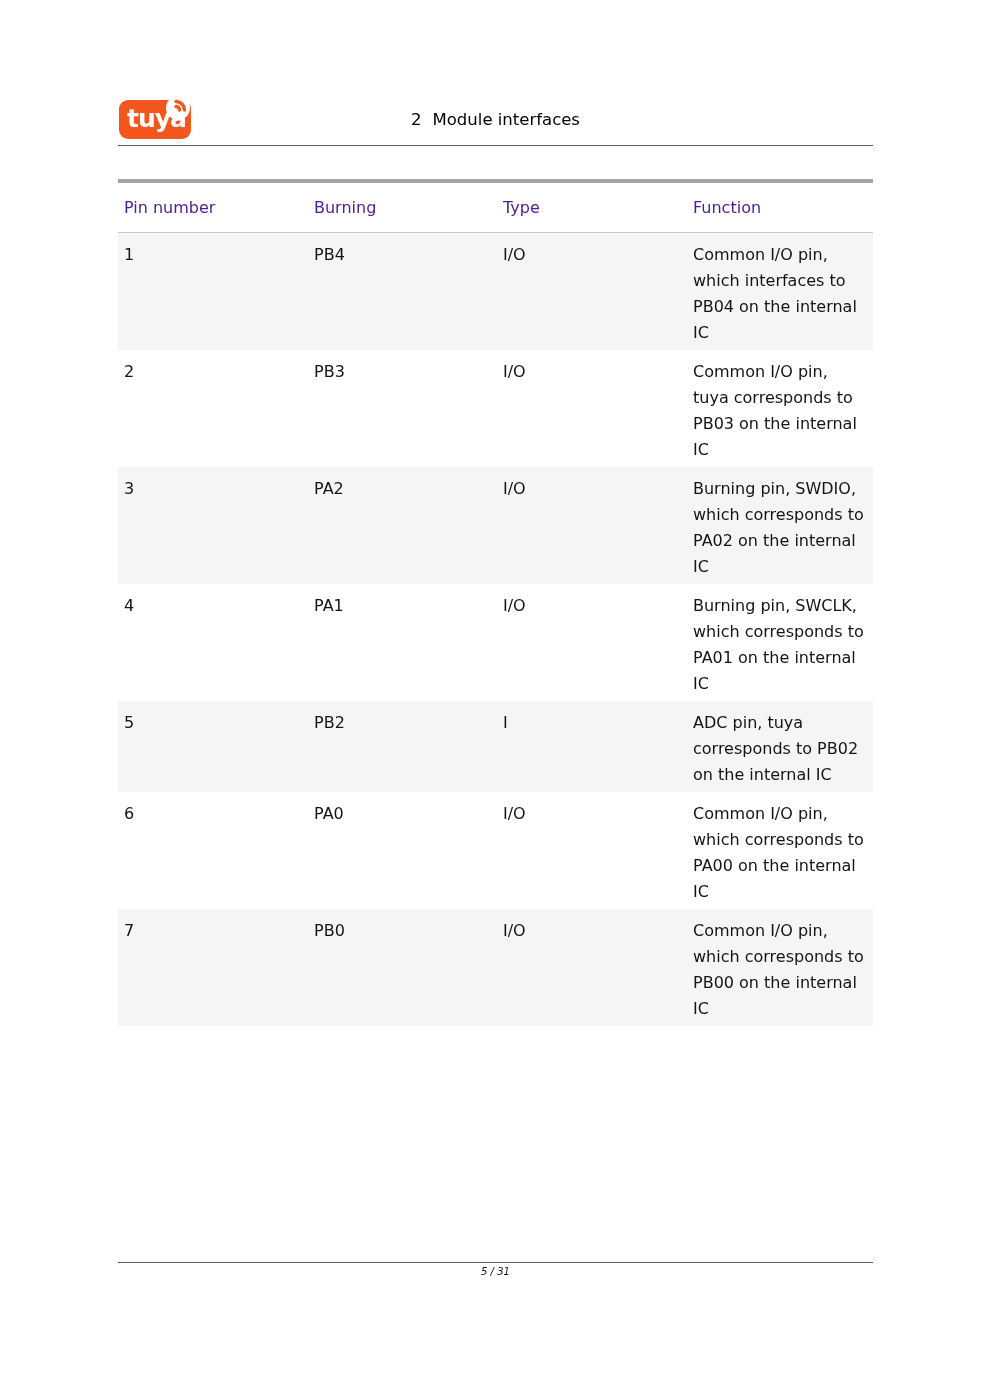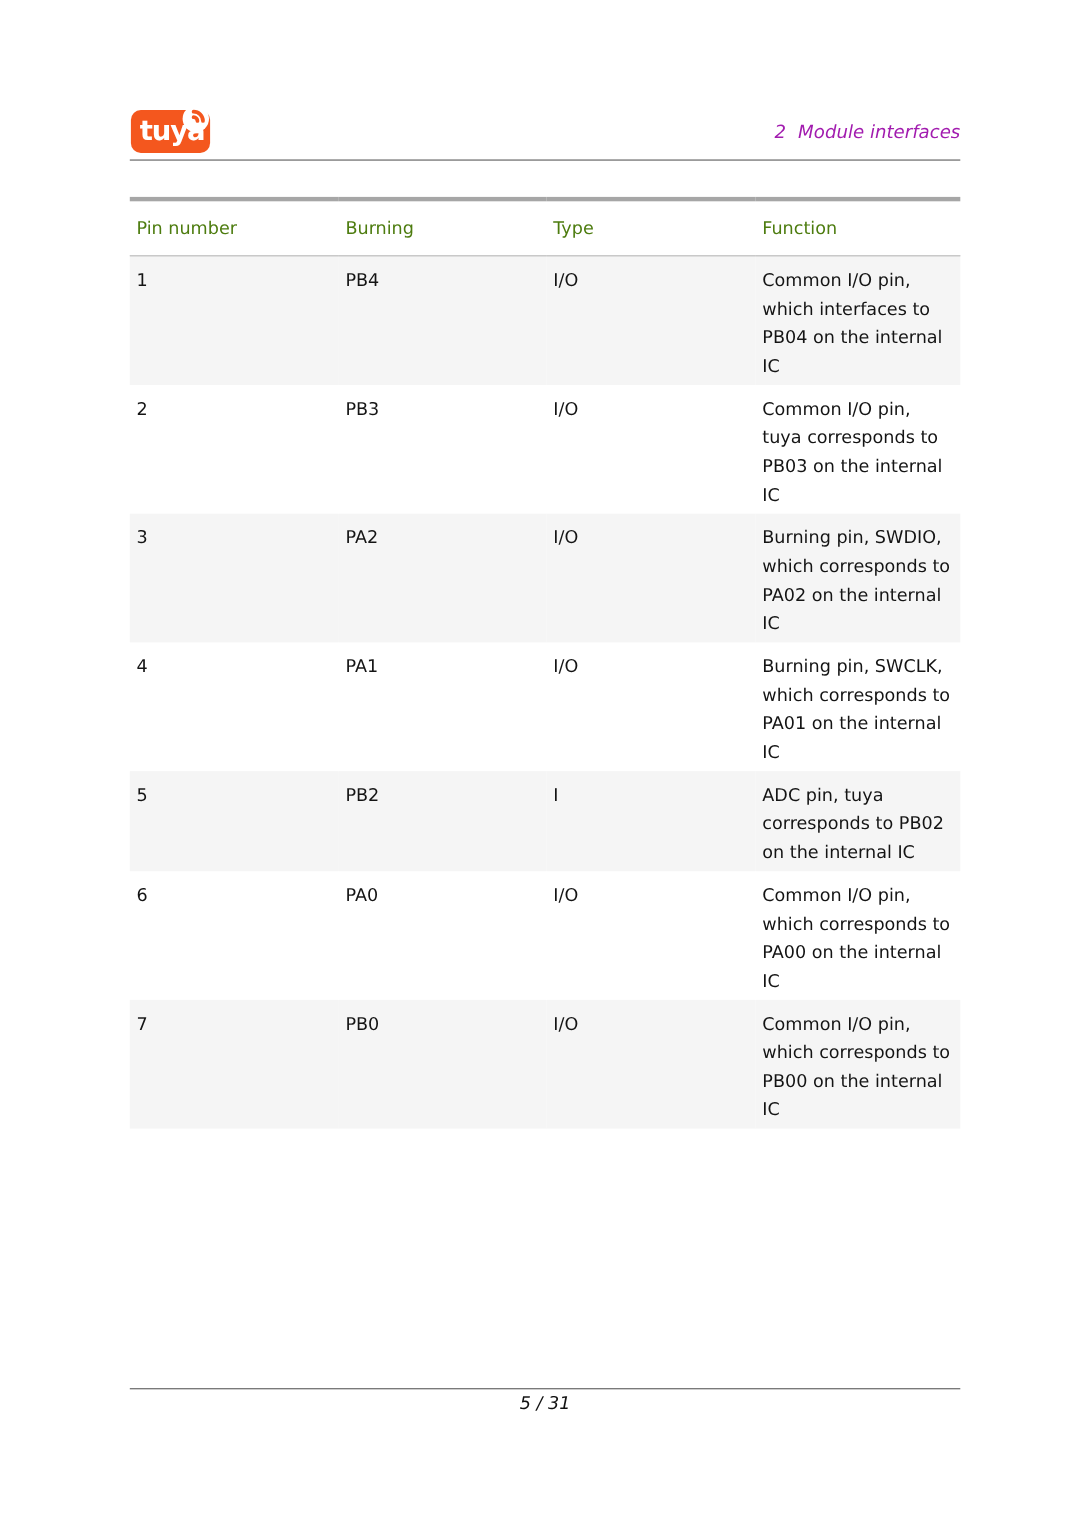--- a/index.html
+++ b/index.html
@@ -30,24 +30,23 @@
     line-height: 1;
     padding-bottom: 3px;
   }
   .logo-signal {
     position: absolute;
     top: -8px; right: -3px;
     overflow: visible;
   }
   .section-heading {
     position: absolute; left: 118px; top: 110px; width: 755px;
-    text-align: right;
-    font-style: italic;
+    text-align: center;
     font-size: 16.5px;
-    color: #a21caf;
+    color: #000000;
   }
   .section-heading .sec-num { margin-right: 11px; }
   .rule {
     position: absolute; left: 118px; width: 755px; height: 1px;
     background: #5a5a5a;
   }
   .rule-header { top: 145px; }
   .rule-footer { top: 1262px; }
 
   
@@ -61,38 +60,38 @@
   table.pin-table col.c1 { width: 190px; }
   table.pin-table col.c2 { width: 189px; }
   table.pin-table col.c3 { width: 190px; }
   table.pin-table col.c4 { width: 186px; }
   table.pin-table th {
     text-align: left;
     font-weight: normal;
     font-size: 16px;
     padding: 15px 0 15px 6px;
     border-bottom: 1px solid #C8C8C8;
-    color: #4d7c0f;
+    color: #4c1d95;
   }
   table.pin-table td {
     vertical-align: top;
     font-size: 16px;
     line-height: 26px;
     padding: 9px 0 4px 6px;
     color: #141414;
   }
   table.pin-table td:last-child { padding-right: 7px; }
   table.pin-table tbody tr:nth-child(odd) { background: #F5F5F5; }
 
   
   .footer-page {
     position: absolute; left: 118px; top: 1266px; width: 755px;
     text-align: center;
     font-style: italic;
-    font-size: 16px;
+    font-size: 10px;
     color: #111111;
   }
 </style>
 </head>
 <body>
 
 <div class="logo">
   <span class="logo-text">tuya</span>
   <svg class="logo-signal" width="30" height="30" viewBox="0 0 30 30">
     <circle cx="14" cy="16" r="12" fill="#ffffff"></circle>

